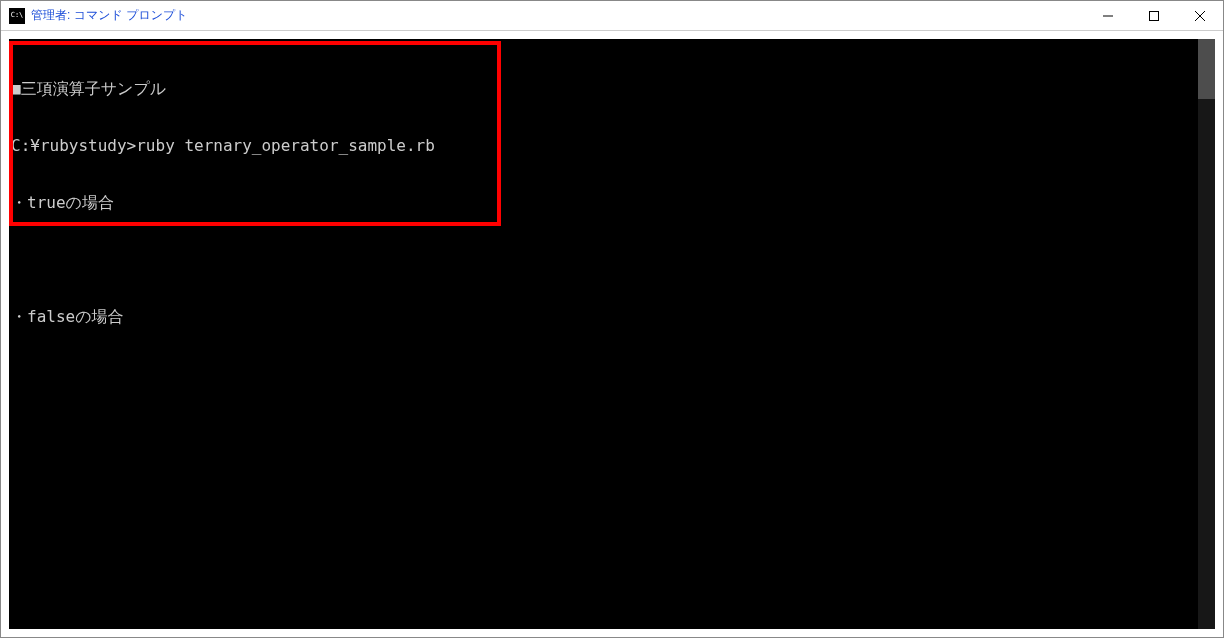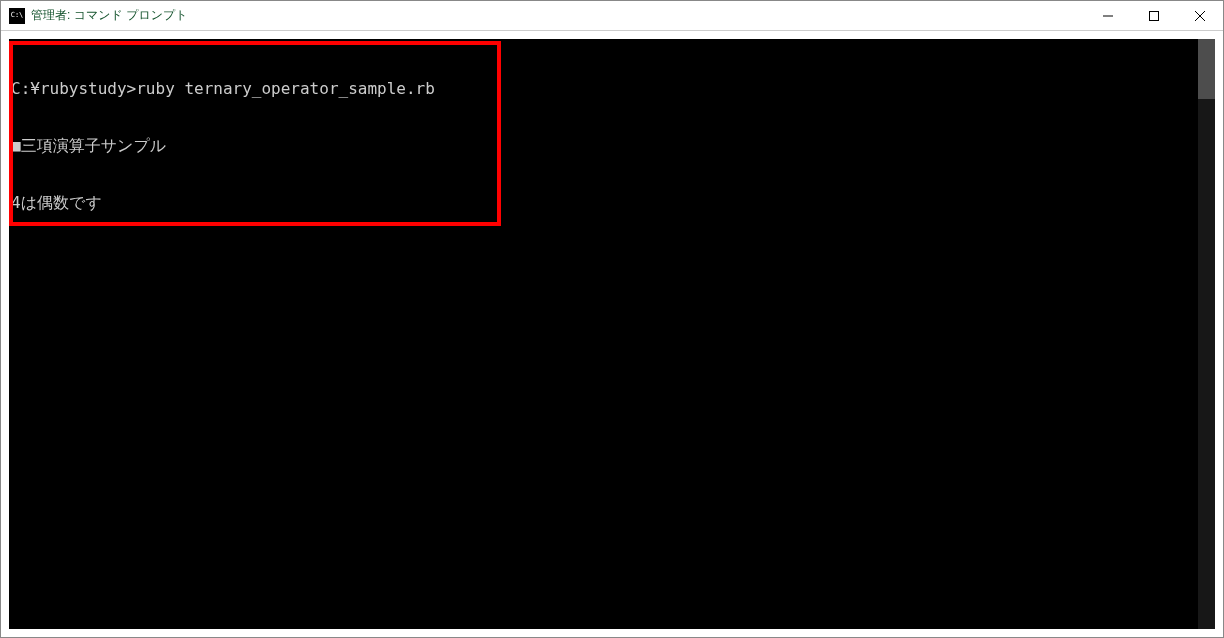--- a/index.html
+++ b/index.html
@@ -52,21 +52,21 @@
     .titlebar-icon::after {
       content: "C:\\";
       color: #fff;
       font-size: 7px;
       font-family: monospace;
       line-height: 1;
     }
     
     .titlebar-text {
       font-size: 12px;
-      color: #14532d;
+      color: #1d4ed8;
       white-space: nowrap;
     }
     
     .window-controls {
       position: absolute;
       right: 0;
       top: 0;
       height: 30px;
       display: flex;
     }
@@ -179,23 +179,24 @@
           <line x1="10" y1="0" x2="0" y2="10" stroke="#000" stroke-width="1"></line>
         </svg>
       </div>
     </div>
   </div>
 
   <div class="terminal-area">
     <div class="highlight-box"></div>
 
     <div class="terminal-content">
+      <div class="terminal-line">■三項演算子サンプル</div>
       <div class="terminal-line">C:¥rubystudy&gt;ruby ternary_operator_sample.rb</div>
-      <div class="terminal-line">■三項演算子サンプル</div>
-      <div class="terminal-line">4は偶数です</div>
+      <div class="terminal-line">・trueの場合</div>
       <div class="terminal-line"></div>
+      <div class="terminal-line">・falseの場合</div>
     </div>
 
     <div class="scrollbar">
       <div class="scrollbar-thumb"></div>
     </div>
   </div>
 </div>
 
 </body></html>

